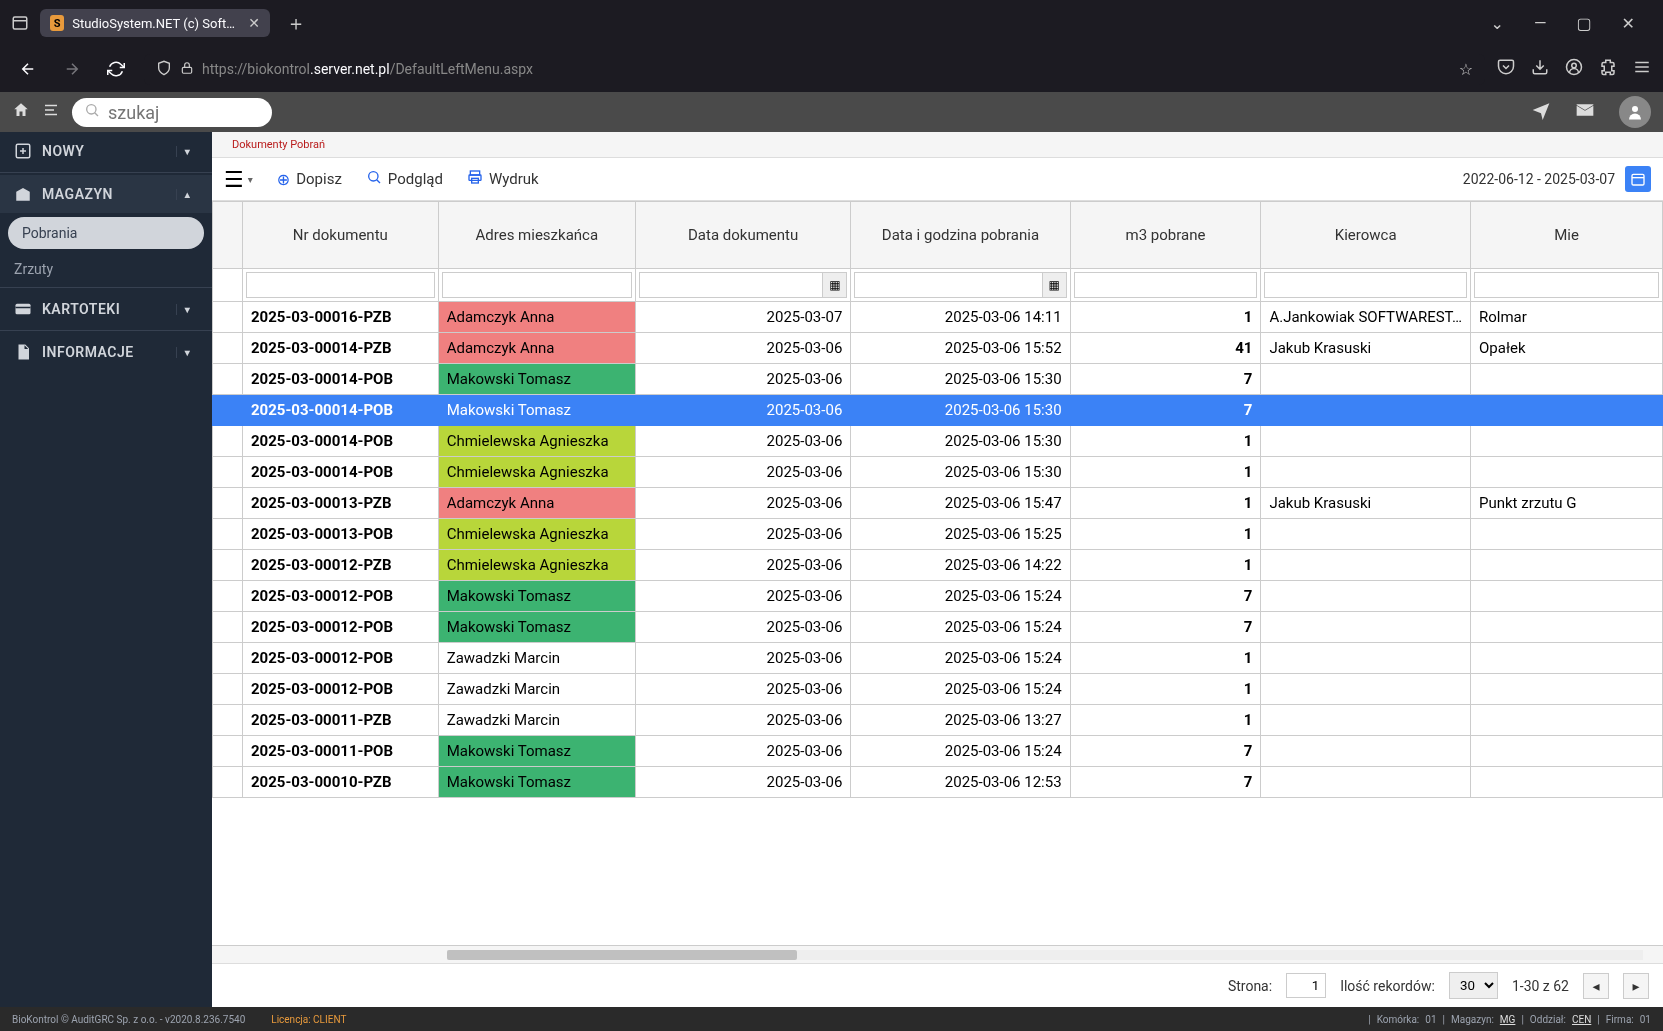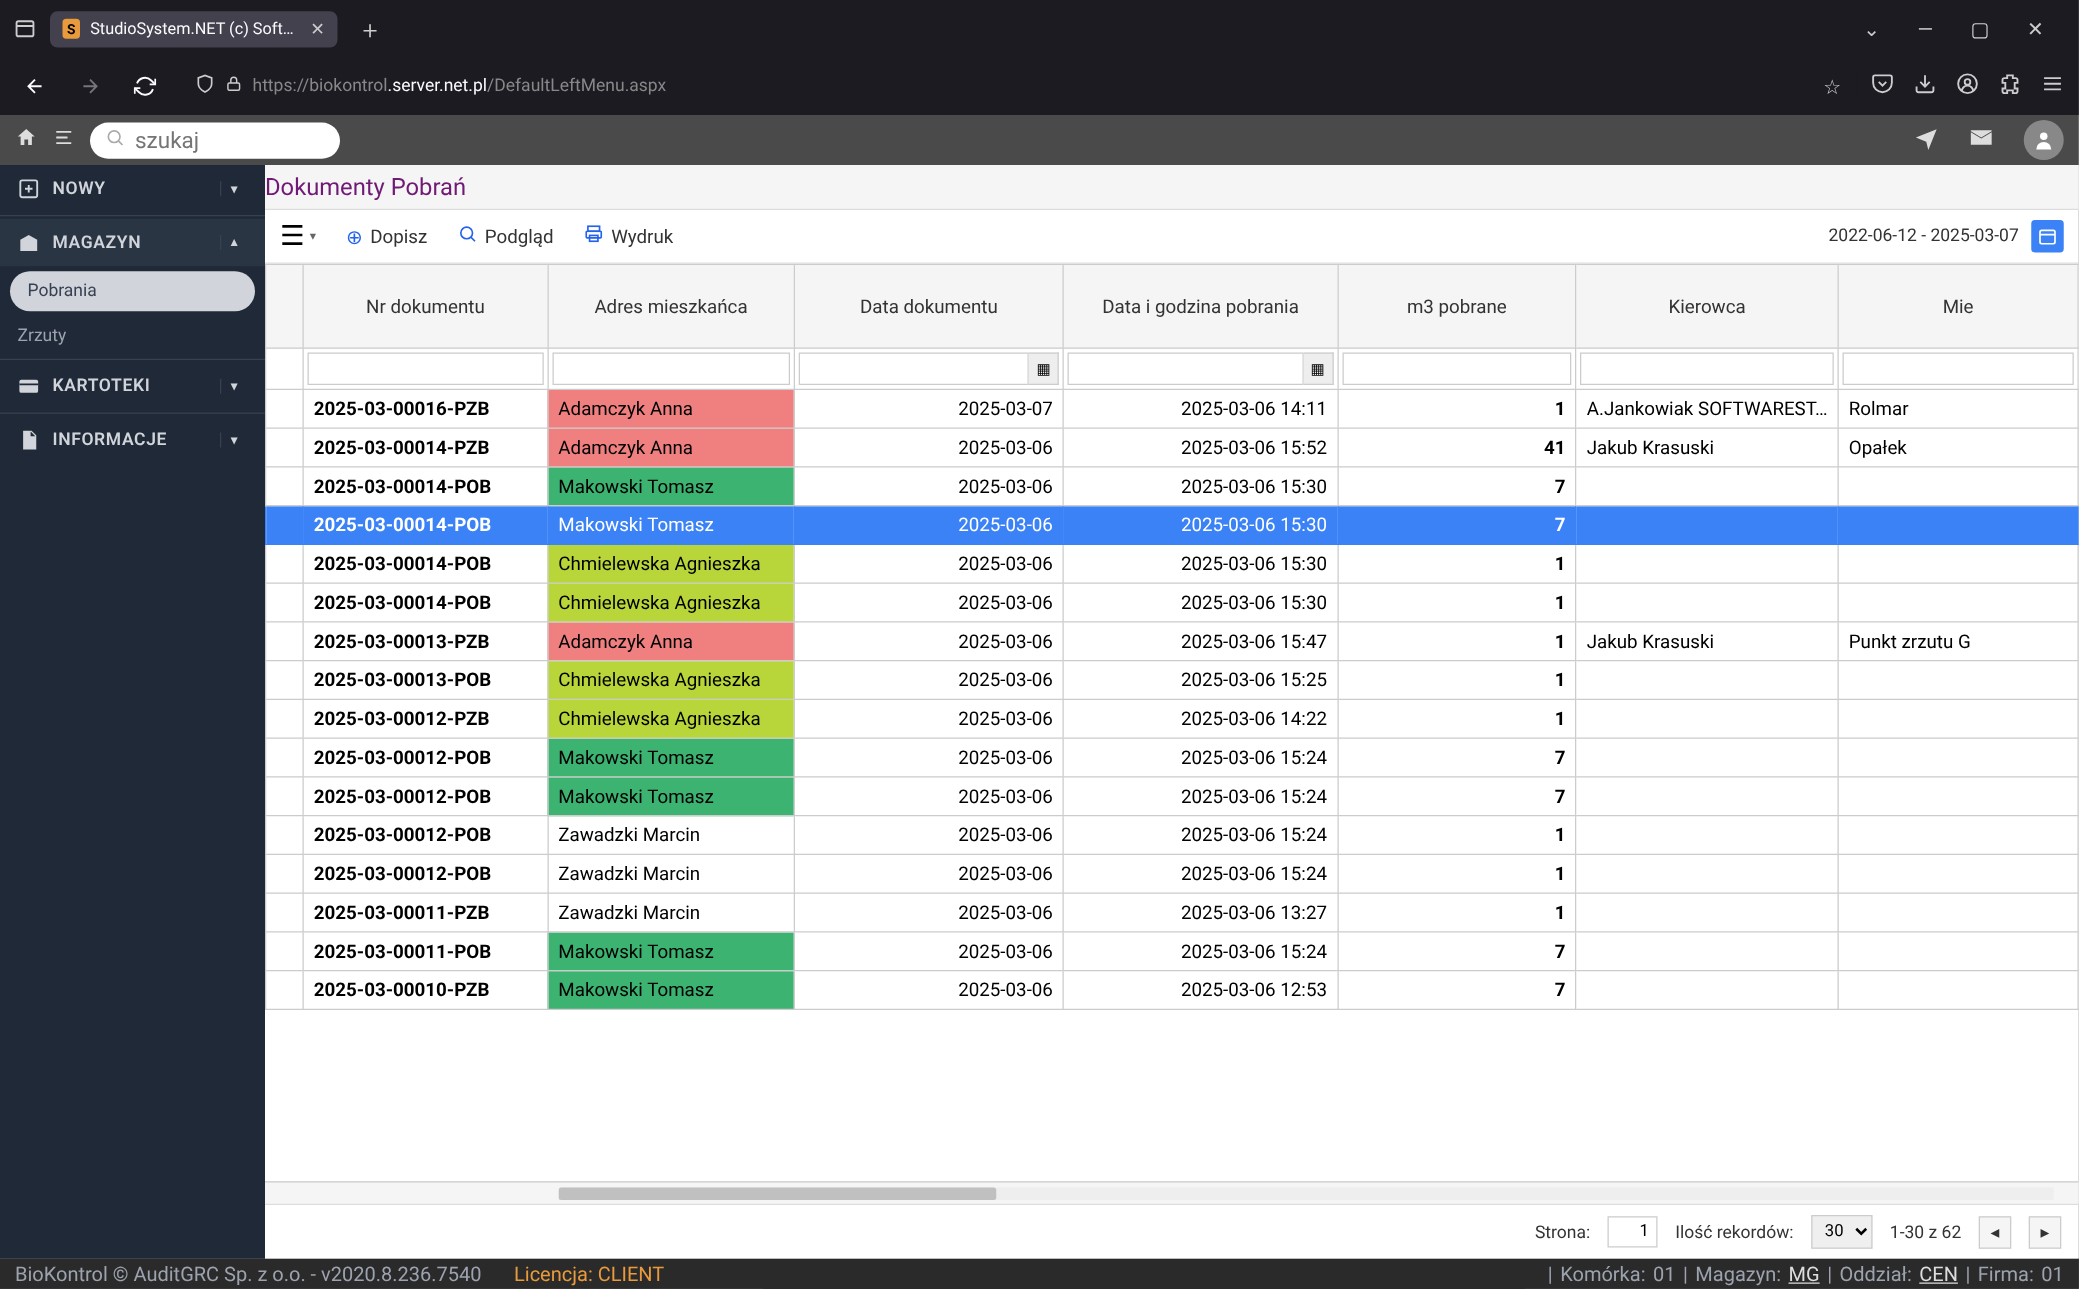--- a/index.html
+++ b/index.html
@@ -44,21 +44,21 @@
 .sidebar { width: 212px; background: #1f2937; color: #9ca3af; padding-top: 40px; flex-shrink: 0; }
 .sidebar-item { display: flex; align-items: center; padding: 10px 14px; gap: 10px; cursor: pointer; font-size: 14px; position: relative; }
 .sidebar-item.major { font-weight: 600; color: #d1d5db; letter-spacing: 0.5px; }
 .sidebar-item .chev-box { margin-left: auto; width: 22px; height: 100%; display: flex; align-items: center; justify-content: center; border-left: 1px solid #374151; font-size: 10px; }
 .sidebar-sub { padding: 8px 14px 8px 14px; cursor: pointer; font-size: 14px; }
 .sidebar-sub.active { background: #d1d5db; color: #374151; border-radius: 20px; margin: 4px 8px; }
 .sidebar-divider { height: 1px; background: #374151; margin: 2px 0; }
 
 
 .main { flex: 1; display: flex; flex-direction: column; padding-top: 40px; background: #fff; overflow: hidden; }
-.content-header { font-size: 19px; color: #701a75; padding: 6px 0; background: #f5f5f5; border-bottom: 1px solid #ddd; }
+.content-header { font-size: 11px; color: #b91c1c; padding: 6px 20px; background: #f5f5f5; border-bottom: 1px solid #ddd; }
 .toolbar { display: flex; align-items: center; padding: 8px 12px; gap: 24px; border-bottom: 1px solid #ddd; }
 .tb-btn { display: flex; align-items: center; gap: 6px; color: #333; cursor: pointer; font-size: 15px; }
 .tb-btn .icn { color: #2563eb; font-size: 16px; }
 .hamburger { font-size: 22px; cursor: pointer; display: flex; align-items: center; gap: 4px; }
 .hamburger .drop { font-size: 10px; color: #666; }
 .date-range { margin-left: auto; color: #333; font-size: 14px; display: flex; align-items: center; gap: 10px; }
 .cal-icon { width: 26px; height: 26px; background: #3b82f6; border-radius: 3px; display: flex; align-items: center; justify-content: center; color: #fff; font-size: 14px; cursor: pointer; }
 
 
 .table-wrap { flex: 1; overflow: auto; position: relative; }
@@ -85,21 +85,21 @@
 .hscroll .track { height: 10px; background: #eee; position: relative; flex: 1; margin: 0 20px 0 235px; }
 .hscroll .thumb { position: absolute; left: 0; width: 350px; height: 10px; background: #c0c0c0; border-radius: 2px; }
 
 
 .pager { display: flex; align-items: center; justify-content: flex-end; padding: 8px 14px; gap: 14px; font-size: 14px; color: #333; border-top: 1px solid #ddd; }
 .pager input { width: 40px; text-align: right; border: 1px solid #ccc; padding: 4px 6px; }
 .pager select { border: 1px solid #ccc; padding: 4px 6px; }
 .pager .pg-btn { width: 26px; height: 26px; border: 1px solid #ccc; background: #f5f5f5; cursor: pointer; display: flex; align-items: center; justify-content: center; }
 
 
-.footer { position: absolute; bottom: 0; left: 0; right: 0; height: 24px; background: #2a2a2a; color: #9ca3af; font-size: 16px; display: flex; align-items: center; padding: 0 12px; gap: 6px; }
+.footer { position: absolute; bottom: 0; left: 0; right: 0; height: 24px; background: #2a2a2a; color: #9ca3af; font-size: 10px; display: flex; align-items: center; padding: 0 12px; gap: 6px; }
 .footer .orange { color: #e89a3c; }
 .footer .right { margin-left: auto; display: flex; gap: 6px; align-items: center; }
 .footer .u { text-decoration: underline; color: #ddd; }
 </style>
 </head>
 <body>
 
 <div class="browser-chrome">
   <div class="tab-strip">
     <span class="spacer-icon">

